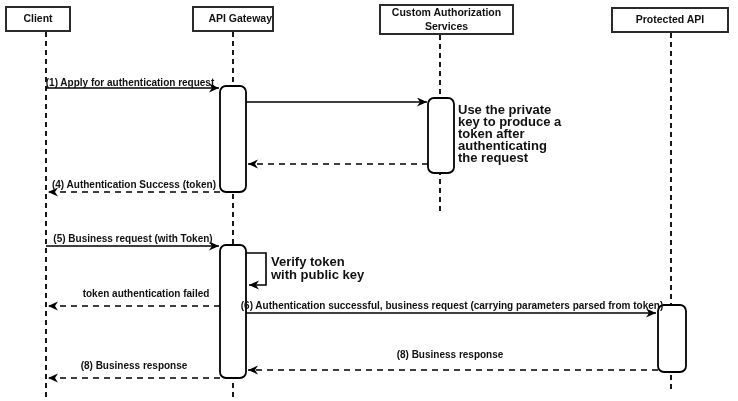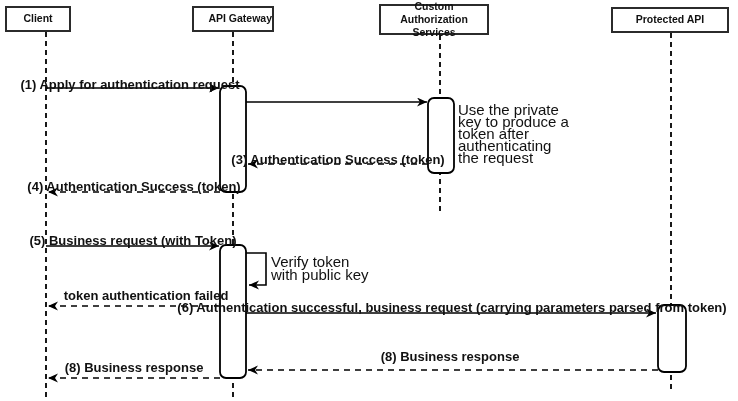--- a/index.html
+++ b/index.html
@@ -16,25 +16,25 @@
   .msg-line{stroke:var(--line); stroke-width:1.6; fill:none;}
   .msg-line.dashed{stroke-dasharray:6 5;}
   .arrowhead{fill:var(--line);}
   .pbox{
     position:absolute; background:var(--box-fill); border:2px solid var(--box-border);
     color:var(--text); font-weight:bold; font-size:10.5px; line-height:1.25;
     display:flex; align-items:center; justify-content:center; text-align:center;
     white-space:pre-line;
   }
   .msg{
-    position:absolute; color:var(--text); font-weight:bold; font-size:13px;
+    position:absolute; color:var(--text); font-weight:bold; font-size:10px;
     white-space:nowrap; transform:translateX(-50%);
   }
   .note{
-    position:absolute; color:var(--text); font-weight:normal; font-size:15px;
+    position:absolute; color:var(--text); font-weight:bold; font-size:13px;
     line-height:12px; white-space:pre-line;
   }
 </style>
 </head>
 <body>
 
 <div class="stage">
 
   <svg class="canvas" width="738" height="401" viewBox="0 0 738 401">
     <defs>
@@ -64,30 +64,29 @@
     <line class="msg-line dashed" x1="658" y1="370" x2="248" y2="370" marker-end="url(#arrow)"></line>
     <line class="msg-line dashed" x1="220" y1="378" x2="48" y2="378" marker-end="url(#arrow)"></line>
   </svg>
 
   <div class="pbox" style="left:5px;   top:6px; width:66px;  height:26px;">
     <span>Client</span>
   </div>
   <div class="pbox" style="left:192px; top:6px; width:82px;  height:26px;justify-content:flex-end;">
     <span>API Gateway</span>
   </div>
-  <div class="pbox" style="left:379px; top:4px; width:110px; height:31px;align-items:center;">
+  <div class="pbox" style="left:379px; top:4px; width:135px; height:31px;align-items:center;">
     <span>Custom Authorization
 Services</span>
   </div>
   <div class="pbox" style="left:611px; top:7px; width:118px; height:26px;">
     <span>Protected API</span>
   </div>
 
   <div class="msg" style="left:130px; top:77px;">(1) Apply for authentication request</div>
-  <div class="msg" style="left:338px; top:152px;">(3) Authentication Success (token)</div>
   <div class="msg" style="left:134px; top:179px;">(4) Authentication Success (token)</div>
   <div class="msg" style="left:133px; top:233px;">(5) Business request (with Token)</div>
   <div class="msg" style="left:146px; top:288px;">token authentication failed</div>
   <div class="msg" style="left:452px; top:300px;text-align:right;">(6) Authentication successful, business request (carrying parameters parsed from token)</div>
   <div class="msg" style="left:450px; top:349px;">(8) Business response</div>
   <div class="msg" style="left:134px; top:360px;">(8) Business response</div>
 
   <div class="note" style="left:458px; top:104px;">Use the private
 key to produce a
 token after

